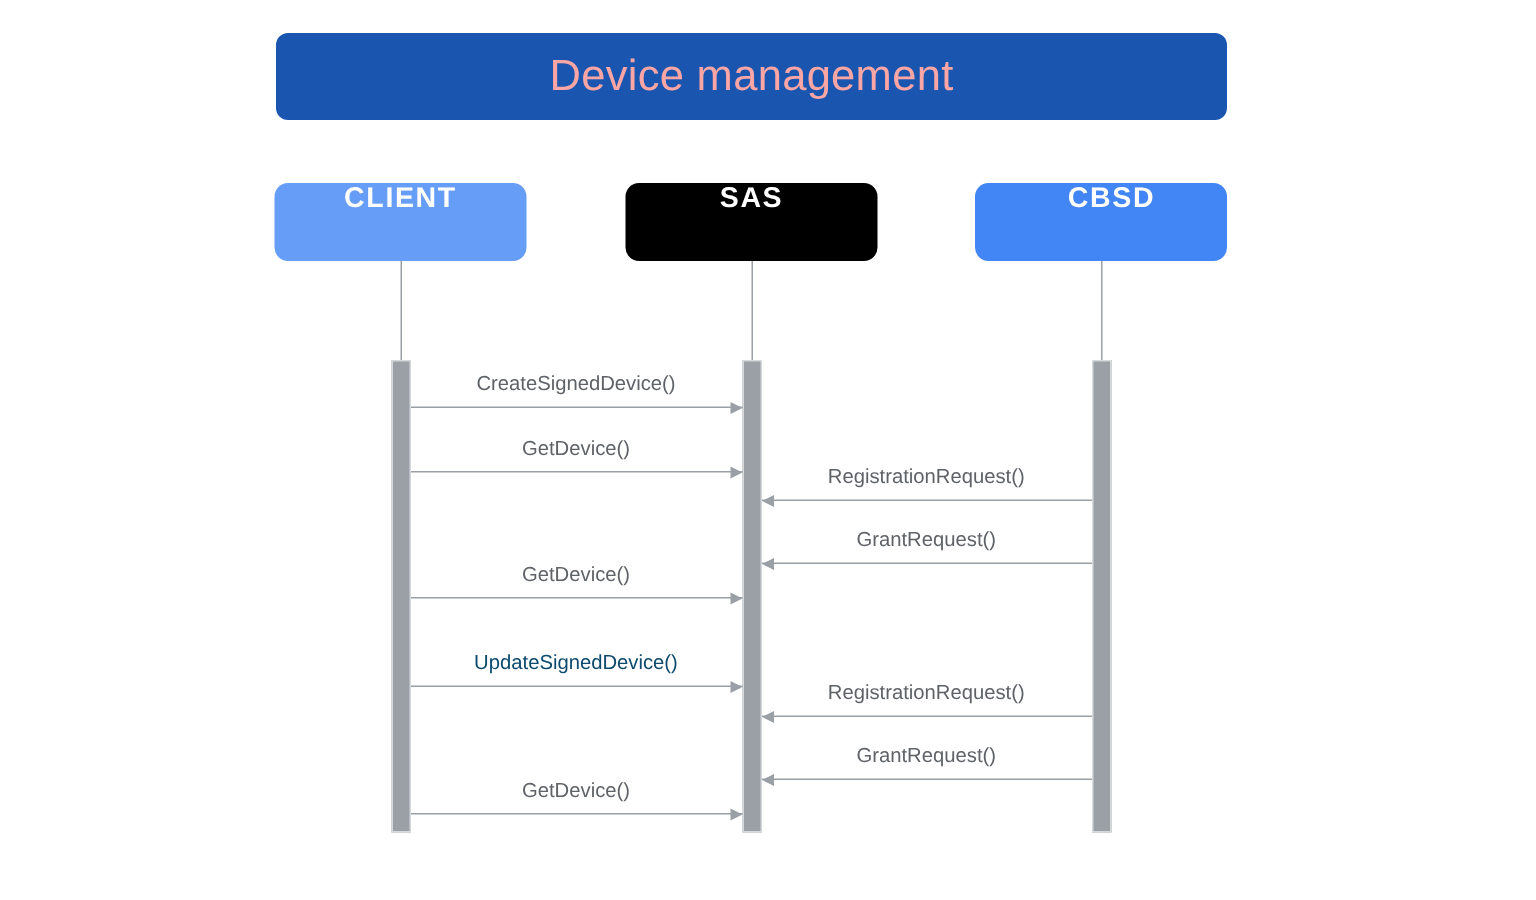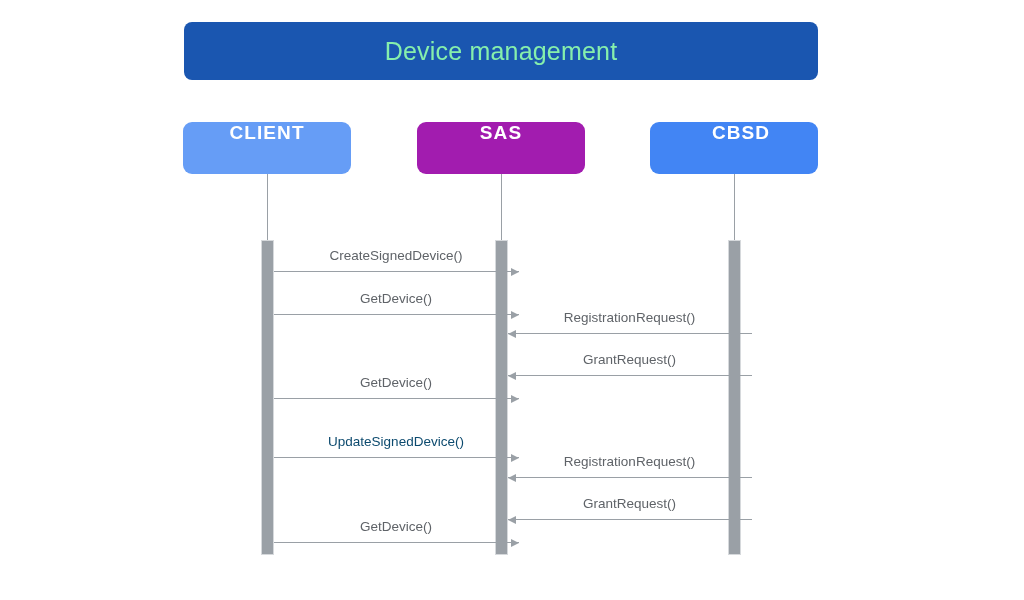--- a/index.html
+++ b/index.html
@@ -27,22 +27,22 @@
     width: 634px;
     height: 58px;
     background: #1a56b0;
     border-radius: 8px;
     display: flex;
     align-items: center;
     justify-content: center;
     box-sizing: border-box;
   }
   .title-banner .title-text {
-    color: #86efac;
-    font-size: 25px;
+    color: #fca5a5;
+    font-size: 29px;
     font-weight: 400;
     letter-spacing: 0.2px;
     white-space: nowrap;
   }
 
   
   .participant-box {
     position: absolute;
     top: 122px;
     width: 168px;
@@ -76,21 +76,20 @@
     height: 315px;
     background: #9aa0a6;
     border: 1px solid #d6d9dc;
     box-sizing: border-box;
   }
 
   
   .message {
     position: absolute;
     height: 34px;
-    padding-left: 24px;
   }
   .message .msg-label {
     position: absolute;
     bottom: 9px;
     left: 0;
     width: 100%;
     text-align: center;
     font-size: 13.5px;
     color: #5f6368;
     white-space: nowrap;
@@ -126,21 +125,21 @@
 <div id="diagram-root">
 
   <div class="title-banner">
     <span class="title-text">Device management</span>
   </div>
 
   <div id="participants-layer">
       <div class="participant-box" style="left: 183px; background: rgb(102, 157, 246);">
         <span class="participant-label">CLIENT</span>
       </div>
-      <div class="participant-box" style="left: 417px; background: #a21caf;">
+      <div class="participant-box" style="left: 417px; background: #000000;">
         <span class="participant-label">SAS</span>
       </div>
       <div class="participant-box" style="left: 650px; background: rgb(66, 133, 244); padding-left: 14px;">
         <span class="participant-label">CBSD</span>
       </div>
     </div>
   <div id="lifelines-layer">
       <div class="lifeline" style="left: 267px; background: rgb(154, 160, 166);"></div>
       <div class="activation-bar" style="left: 260.5px; background: rgb(154, 160, 166);"></div>
       <div class="lifeline" style="left: 501px; background: rgb(154, 160, 166);"></div>

